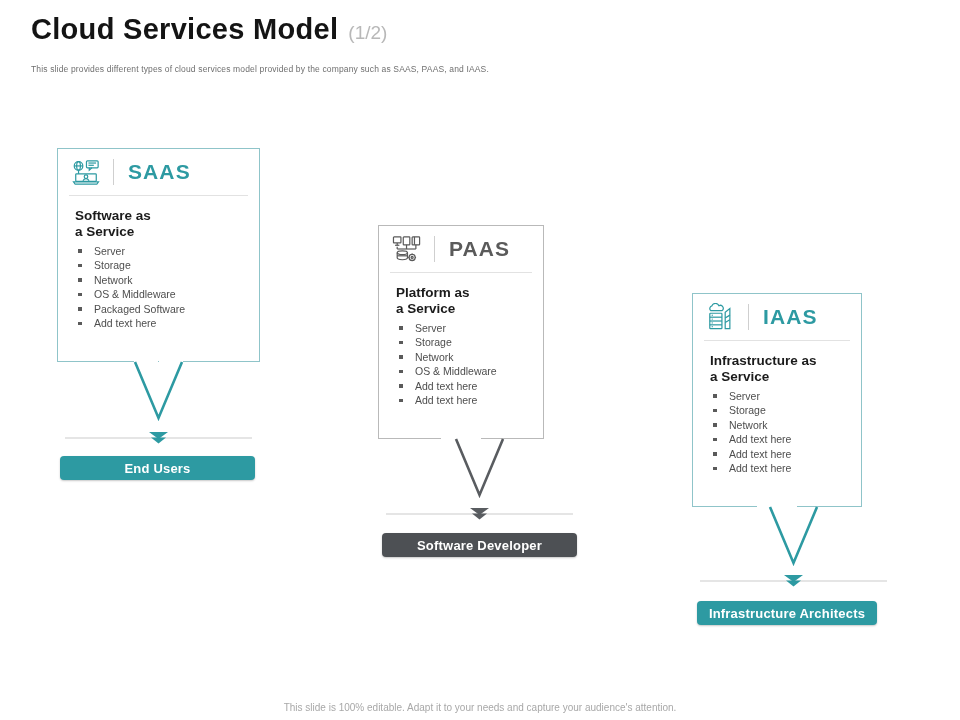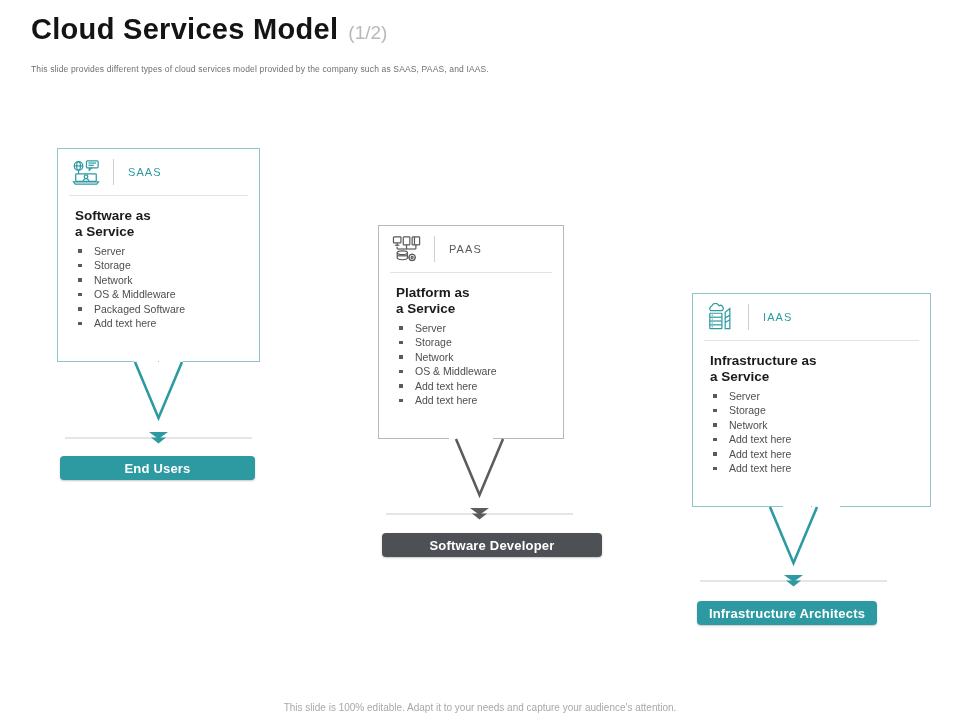--- a/index.html
+++ b/index.html
@@ -93,22 +93,22 @@
     display: block;
   }
   .head-div {
     width: 1px;
     height: 26px;
     background: #cfcfcf;
     margin: 0 14px 0 12px;
     flex: 0 0 auto;
   }
   .card-label {
-    font-size: 11px;
-    font-weight: 400;
+    font-size: 21px;
+    font-weight: 700;
     color: #2d9aa2;
     letter-spacing: 1.1px;
   }
   .card.gray .card-label { color: #5a5a5a; }
 
   .head-rule {
     position: absolute;
     left: 12px;
     right: 12px;
     top: 47px;
@@ -251,21 +251,21 @@
       <g fill="#2d9aa2">
         <path d="M92 2 L101.5 9 L111 2 Z"></path>
         <path d="M94 7.5 L101.5 13.5 L109 7.5 Z"></path>
       </g>
     </svg>
   </div>
   <div class="pill" style="left:60px; top:456px; width:195px;">
     <span>End Users</span>
   </div>
 
-  <div class="card gray" style="left:378px; top:225px; width:186px; height:214px;">
+  <div class="card gray" style="left:378px; top:225px; width:166px; height:214px;">
     <div class="card-frame">
       <div class="frame-gap left"></div>
       <div class="frame-gap right"></div>
     </div>
     <div class="card-head">
       <svg class="card-icon" viewBox="0 0 32 30">
         <g fill="none" stroke="#5a5a5a" stroke-width="1.3">
           <rect x="1.5" y="2" width="8" height="6.5" rx="0.7"></rect>
           <line x1="5.5" y1="8.5" x2="5.5" y2="11"></line>
           <line x1="3.2" y1="11" x2="7.8" y2="11"></line>
@@ -312,25 +312,25 @@
   </div>
   <div class="connector" style="left:378px; top:506px; width:203px; height:16px;">
     <svg width="203" height="16" viewBox="0 0 203 16">
       <line x1="8" y1="8" x2="195" y2="8" stroke="#dcdcdc" stroke-width="1.4"></line>
       <g fill="#595c60">
         <path d="M92 2 L101.5 9 L111 2 Z"></path>
         <path d="M94 7.5 L101.5 13.5 L109 7.5 Z"></path>
       </g>
     </svg>
   </div>
-  <div class="pill dark" style="left:382px; top:533px; width:220px;">
+  <div class="pill dark" style="left:382px; top:533px; width:195px;">
     <span>Software Developer</span>
   </div>
 
-  <div class="card" style="left:692px; top:293px; width:239px; height:214px;">
+  <div class="card" style="left:692px; top:293px; width:170px; height:214px;">
     <div class="card-frame">
       <div class="frame-gap left"></div>
       <div class="frame-gap right"></div>
     </div>
     <div class="card-head">
       <svg class="card-icon" viewBox="0 0 32 30">
         <g fill="none" stroke="#2d9aa2" stroke-width="1.3">
           <path d="M5 8.2 a3 3 0 0 1 1.2-5.1 a4.1 4.1 0 0 1 7.6-0.2 a3.1 3.1 0 0 1 3.2 5.3 Z"></path>
           <rect x="4" y="11" width="13" height="16.5" rx="0.8"></rect>
           <line x1="4" y1="15.2" x2="17" y2="15.2"></line>

